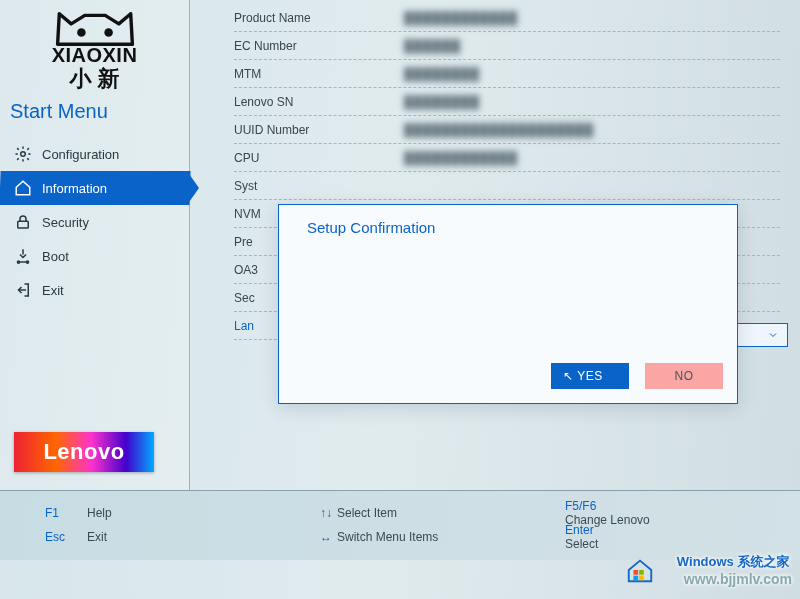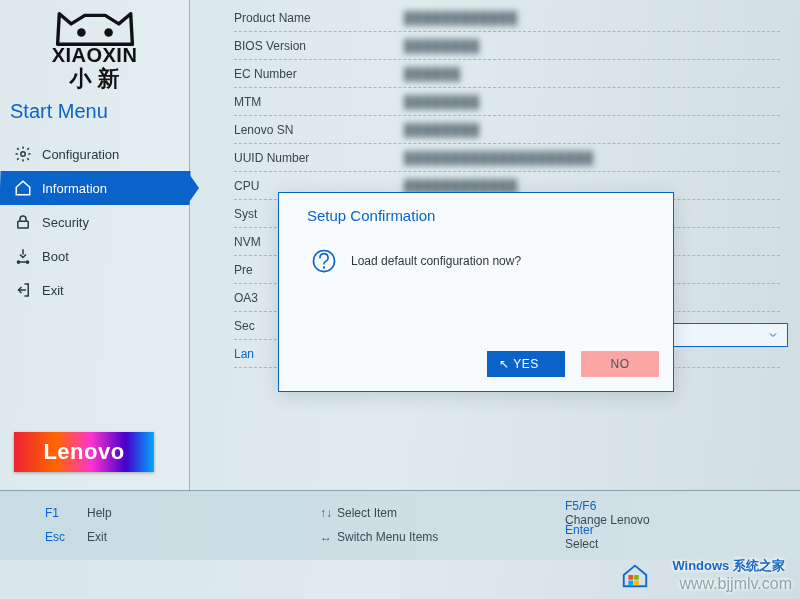--- a/index.html
+++ b/index.html
@@ -68,21 +68,21 @@
   .lang-select {
     position: absolute; right: 12px; top: 323px; width: 172px; height: 24px;
     border: 1px solid #0a63c9; background: #eef6fb; color: #0a63c9;
     display: flex; align-items: center; justify-content: flex-end; padding-right: 8px; font-size: 12px;
   }
   .lang-select svg { width: 12px; height: 12px; }
 
   
   .overlay { position: absolute; inset: 0; }
   .modal {
-    position: absolute; left: 278px; top: 192px; width: 396px; height: 200px;
+    position: absolute; left: 278px; top: 204px; width: 460px; height: 200px;
     background: #f7fbfd; border: 1px solid #0a63c9;
     box-shadow: 0 4px 18px rgba(0,40,80,0.15);
   }
   .modal-title { color: #0a63c9; font-size: 15px; padding: 14px 20px 6px 28px; }
   .modal-body { display: flex; align-items: center; gap: 14px; padding: 18px 22px 10px 32px; }
   .modal-body .qicon { width: 26px; height: 26px; }
   .modal-body .msg { color: #2e3a40; font-size: 12px; }
   .modal-actions { position: absolute; right: 14px; bottom: 14px; display: flex; gap: 16px; }
   .btn {
     width: 78px; height: 26px; display: flex; align-items: center; justify-content: center;
@@ -104,26 +104,26 @@
   .fkey { width: 42px; color: #0a63c9; }
   .flabel { width: 160px; color: #3a4a52; }
   .fcol { display: flex; }
   .fcol.c1 { width: 270px; }
   .fcol.c2 { width: 250px; }
   .fcol.c3 { width: 200px; flex-direction: column; }
   .arr { display: inline-flex; width: 22px; justify-content: center; }
 
   
   .watermark {
-    position: absolute; right: 8px; bottom: 6px; display: flex; align-items: center; gap: 22px;
+    position: absolute; right: 8px; bottom: 12px; display: flex; align-items: center; gap: 22px;
     color: #1468c7; font-size: 13px; font-weight: 600;
     background: rgba(255,255,255,0.0);
     text-shadow: 0 0 4px #fff, 0 0 4px #fff;
   }
-  .watermark .sub { display: block; font-weight: 400; font-size: 16px; color: #8aa; margin-left: 7px; }
+  .watermark .sub { display: block; font-weight: 700; font-size: 14px; color: #8aa; margin-left: 7px; }
   .wm-icon { width: 30px; height: 30px; }
 
 </style>
 </head>
 <body>
 
 <div class="screen">
 
   <aside class="sidebar">
     <div class="brand">
@@ -192,24 +192,20 @@
       <span>Lenovo</span>
     </div>
   </aside>
 
   <main class="main">
     <div class="row">
       <span class="label">Product Name</span>
       <span class="value">████████████</span>
     </div>
     <div class="row">
-      <span class="label">BIOS Version</span>
-      <span class="value">████████</span>
-    </div>
-    <div class="row">
       <span class="label">EC Number</span>
       <span class="value">██████</span>
     </div>
     <div class="row">
       <span class="label">MTM</span>
       <span class="value">████████</span>
     </div>
     <div class="row">
       <span class="label">Lenovo SN</span>
       <span class="value">████████</span>
@@ -244,28 +240,20 @@
     <div class="lang-select">
       <svg viewBox="0 0 24 24">
           <path d="M6 9l6 6 6-6" fill="none" stroke="#0a63c9" stroke-width="2"></path>
         </svg>
     </div>
   </main>
 
   <div class="overlay">
     <div class="modal">
       <div class="modal-title">Setup Confirmation</div>
-      <div class="modal-body">
-        <svg class="qicon" viewBox="0 0 32 32">
-          <circle cx="16" cy="16" r="13" fill="none" stroke="#0a63c9" stroke-width="2"></circle>
-          <path d="M11 12a5 5 0 1 1 7 4.5c-1.5 1-2 1.5-2 3" fill="none" stroke="#0a63c9" stroke-width="2" stroke-linecap="round"></path>
-          <circle cx="16" cy="24" r="1.4" fill="#0a63c9"></circle>
-        </svg>
-        <span class="msg">Load default configuration now?</span>
-      </div>
       <div class="modal-actions">
         <div class="btn btn-yes">
           <span class="cursor">↖</span>
           <span>YES</span>
         </div>
         <div class="btn btn-no">
           <span>NO</span>
         </div>
       </div>
     </div>

